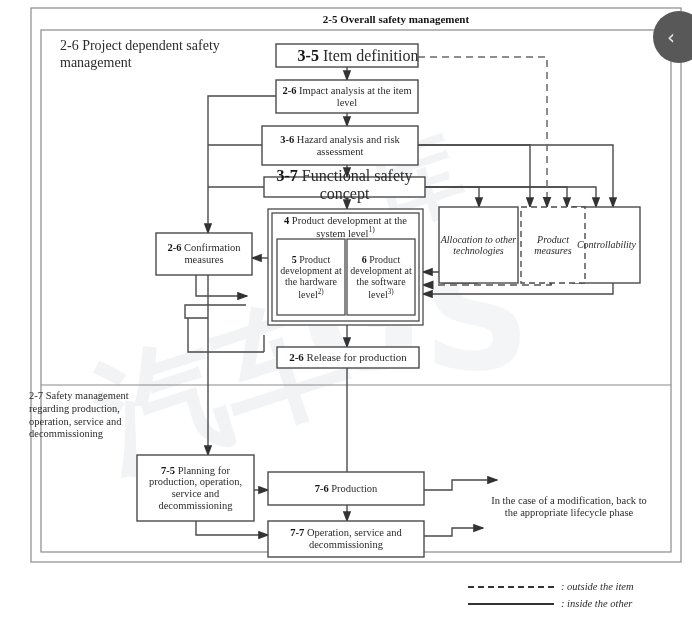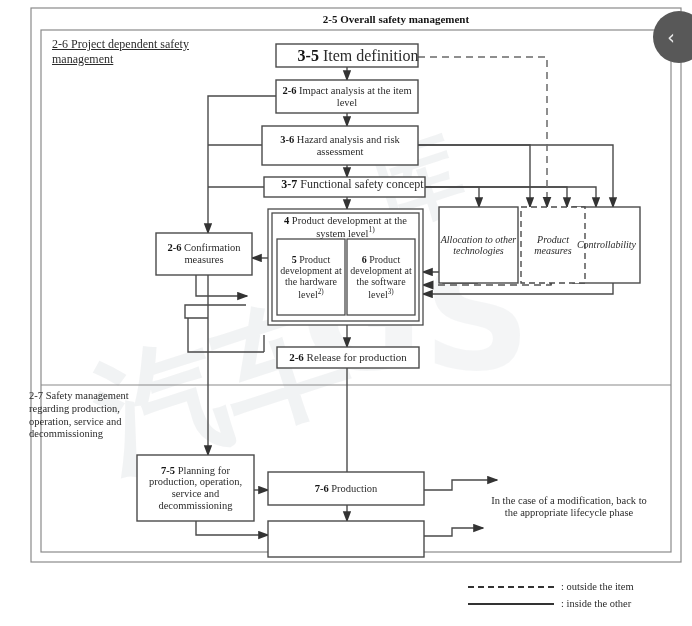--- a/index.html
+++ b/index.html
@@ -83,20 +83,21 @@
   .italic { font-style: italic; }
   .sup { font-size: 0.72em; vertical-align: super; }
 
   
   #legend {
     position: absolute;
     left: 468px;
     top: 578px;
     z-index: 4;
     font-size: 10.5px;
+    font-style: italic;
     color: #2b2b2b;
     text-align: center;
   }
   .legend-row {
     display: flex;
     align-items: center;
     height: 17px;
   }
   .legend-sample {
     width: 86px;
@@ -272,21 +273,21 @@
       <rect x="347" y="239" width="68" height="76"></rect>
     </g>
   </svg>
 
   <div id="labels">
 
     <div class="lbl" style="left:31px;top:10px;width:650px;height:19px;font-size:11px;margin-left:40px;">
       <span class="num">2-5 Overall safety management</span>
     </div>
 
-    <div class="sec-label" style="left:52px;top:37px;width:160px;font-size:12px;text-decoration:underline;">
+    <div class="sec-label" style="left:60px;top:37px;width:160px;font-size:14px;">
       <span class="num">2-6</span>
       <span>Project dependent safety management</span>
     </div>
 
     <div class="sec-label" style="left:29px;top:390px;width:135px;font-size:10.5px;">
       <span class="num">2-7</span>
       <span>Safety management regarding production, operation, service and decommissioning</span>
     </div>
 
     <div class="lbl" style="left:276px;top:44px;width:164px;height:23px;font-size:16px;">
@@ -297,21 +298,21 @@
     <div class="lbl" style="left:278px;top:80px;width:138px;height:33px;font-size:10.5px;">
       <span><span class="num">2-6</span>
       <span>Impact analysis at the item level</span></span>
     </div>
 
     <div class="lbl" style="left:264px;top:126px;width:152px;height:39px;font-size:10.5px;">
       <span><span class="num">3-6</span>
       <span>Hazard analysis and risk assessment</span></span>
     </div>
 
-    <div class="lbl" style="left:266px;top:177px;width:157px;height:16px;font-size:12px;padding-left:8px;">
+    <div class="lbl" style="left:266px;top:177px;width:157px;height:16px;font-size:16px;">
       <span><span class="num">3-7</span>
       <span>Functional safety concept</span></span>
     </div>
 
     <div class="lbl" style="left:274px;top:214px;width:143px;height:26px;font-size:10.5px;">
       <span><span class="num">4</span>
       <span>Product development at the system level</span><span class="sup">1)</span></span>
     </div>
 
     <div class="lbl" style="left:278px;top:239px;width:66px;height:76px;font-size:10px;">
@@ -349,20 +350,24 @@
     <div class="lbl" style="left:139px;top:455px;width:113px;height:66px;font-size:10.5px;">
       <span><span class="num">7-5</span>
       <span>Planning for production, operation, service and decommissioning</span></span>
     </div>
 
     <div class="lbl" style="left:269px;top:472px;width:154px;height:33px;font-size:10.5px;">
       <span><span class="num">7-6</span>
       <span>Production</span></span>
     </div>
 
+    <div class="lbl" style="left:270px;top:521px;width:152px;height:36px;font-size:10.5px;">
+      <span><span class="num">7-7</span>
+      <span>Operation, service and decommissioning</span></span>
+    </div>
 
     <div class="lbl" style="left:489px;top:484px;width:160px;height:46px;font-size:10.5px;">
       <span>In the case of a modification, back to the appropriate lifecycle phase</span>
     </div>
   </div>
 
   <div id="legend">
     <div class="legend-row">
       <span class="legend-sample legend-dashed"></span>
       <span>: outside the item</span>

